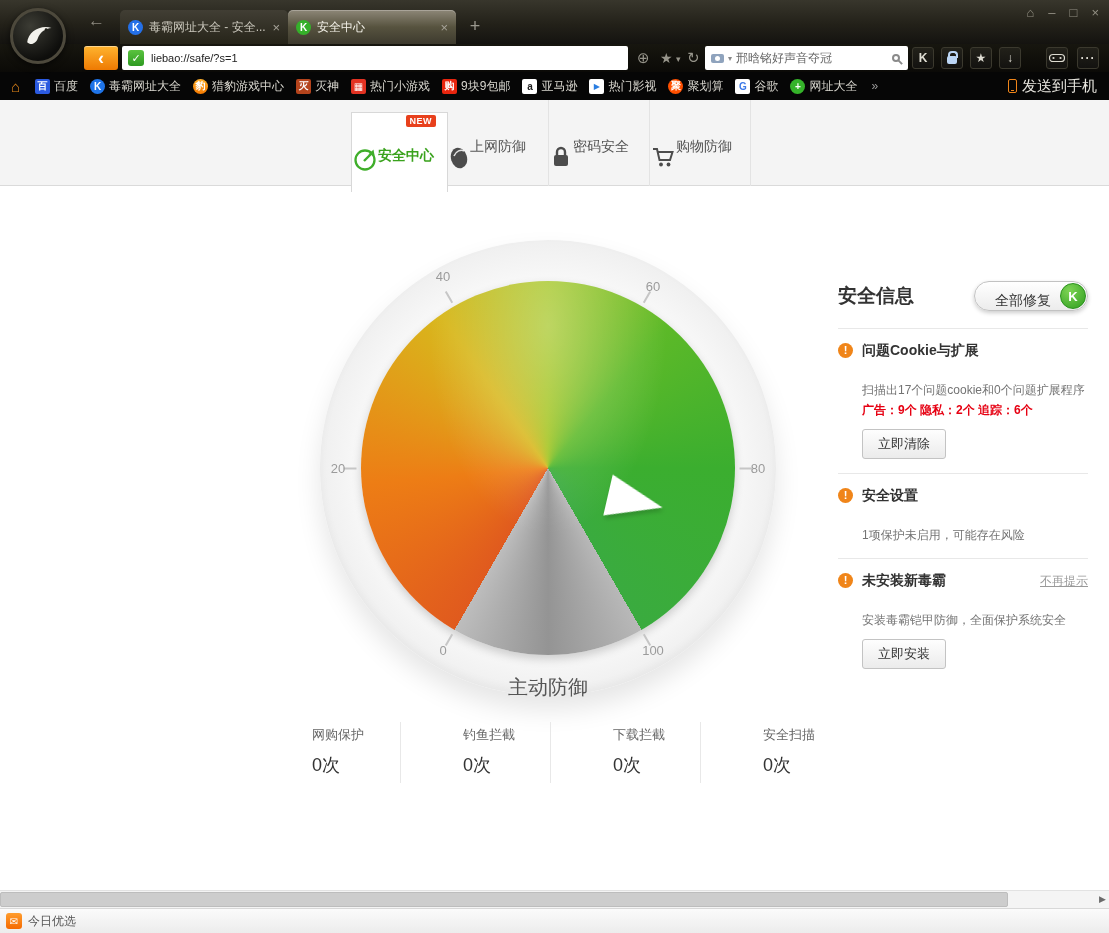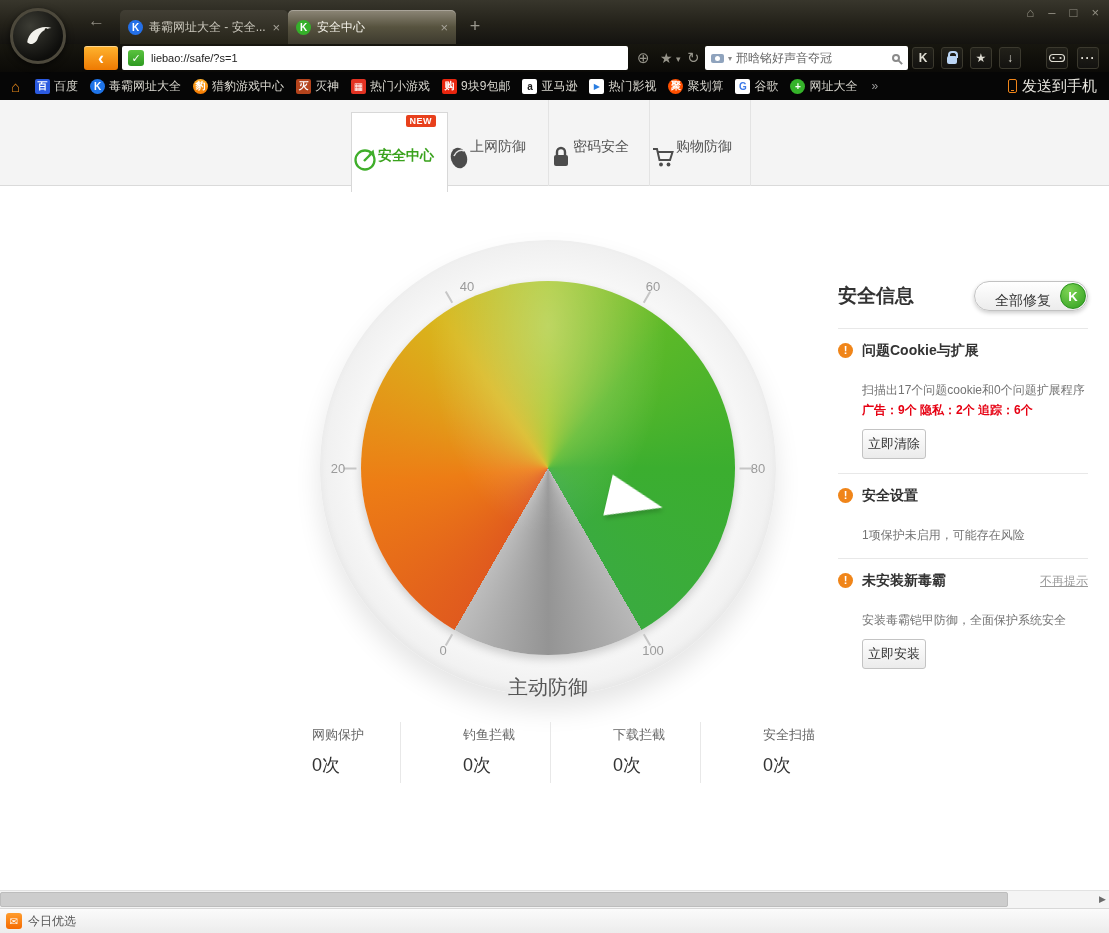--- a/index.html
+++ b/index.html
@@ -113,21 +113,21 @@
                    border-top:21px solid transparent; border-bottom:21px solid transparent;
                    border-left:56px solid #fff; transform:rotate(13deg); transform-origin:left center;
                    filter:drop-shadow(2px 3px 2px rgba(0,0,0,.18)); }
   .gauge-center { position:absolute; inset:120px; border-radius:50%;
                   background:radial-gradient(circle at 50% 32%, #ffffff 0%, #f4f4f4 70%, #e3e3e3 100%);
                   box-shadow:0 10px 22px rgba(0,0,0,.28), inset 0 1px 0 #fff;
                   display:flex; flex-direction:column; align-items:center; justify-content:center; }
   .gauge-score { font-size:68px; font-weight:bold; color:#4a4a4a; line-height:1; }
   .gauge-score-label { margin-top:8px; font-size:20px; color:#777; }
   .gtick { position:absolute; transform:translate(-50%,-50%); font-size:13px; color:#9b9b9b; }
-  .t0 { left:123px; top:410px; } .t20 { left:18px; top:228px; } .t40 { left:123px; top:46px;margin-left:24px; }
+  .t0 { left:123px; top:410px; } .t20 { left:18px; top:228px; } .t40 { left:123px; top:36px; }
   .t60 { left:333px; top:46px; } .t80 { left:438px; top:228px; } .t100 { left:333px; top:410px; }
   .gauge-caption { position:absolute; left:0; right:0; top:434px; text-align:center; font-size:20px; color:#555; }
 
   
   .stats { position:absolute; left:250px; top:536px; display:flex; }
   .stat { width:150px; padding:4px 0 6px 62px; }
   .stat + .stat { border-left:1px solid #e8e8e8; }
   .stat-label { font-size:13px; color:#666; }
   .stat-value { margin-top:9px; font-size:18px; color:#333; }
 
@@ -144,21 +144,21 @@
              color:#fff; font-weight:bold; font-size:13px; display:flex; align-items:center; justify-content:center; }
   .sec-item { border-top:1px solid #e8e8e8; margin-top:14px; padding-top:13px; display:flex; gap:9px; }
   .warn-icon { flex:none; width:15px; height:15px; border-radius:50%; background:#f08519; color:#fff;
                font-size:11px; font-weight:bold; text-align:center; line-height:15px; margin-top:1px; }
   .sec-body { flex:1; }
   .sec-title-row { display:flex; justify-content:space-between; align-items:center; }
   .sec-title { font-size:14px; font-weight:bold; color:#333; }
   .sec-link { font-size:12px; color:#999; text-decoration:underline; }
   .sec-desc { margin-top:21px; font-size:12px; color:#737373; line-height:1.5; }
   .sec-red { margin-top:3px; font-size:12px; font-weight:bold; color:#e60012; }
-  .sec-btn { margin-top:10px; padding:5px 5px; font-size:13px; color:#333;
+  .sec-btn { margin-top:10px; padding:5px 15px; font-size:13px; color:#333;
              background:linear-gradient(#fefefe,#ebebeb); border:1px solid #c3c3c3; border-radius:3px; font-family:inherit; }
 
   
   .hscroll { position:absolute; left:0; right:0; bottom:25px; height:18px; background:#f4f4f4; border-top:1px solid #e2e2e2; }
   .hthumb { position:absolute; left:0; top:1px; height:15px; width:1008px; background:#cdcdcd;
             border:1px solid #bdbdbd; border-radius:2px; }
   .harrow { position:absolute; right:3px; top:3px; font-size:9px; color:#6b6b6b; }
   .statusbar { position:absolute; left:0; right:0; bottom:0; height:25px;
                background:linear-gradient(#fbfbfb,#ececec); border-top:1px solid #d8d8d8;
                display:flex; align-items:center; padding:0 6px; font-size:12px; color:#555; }

